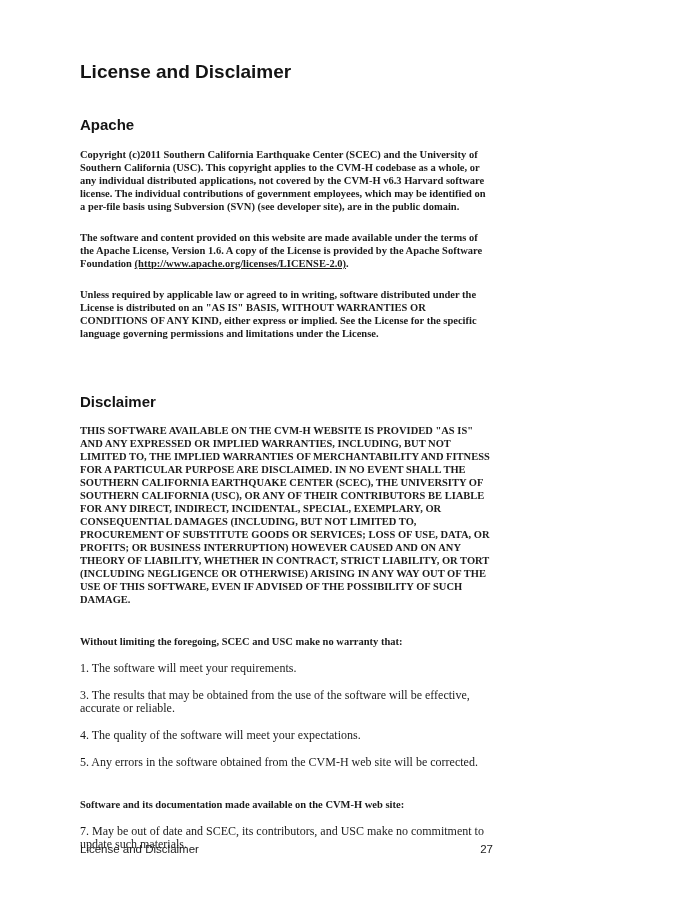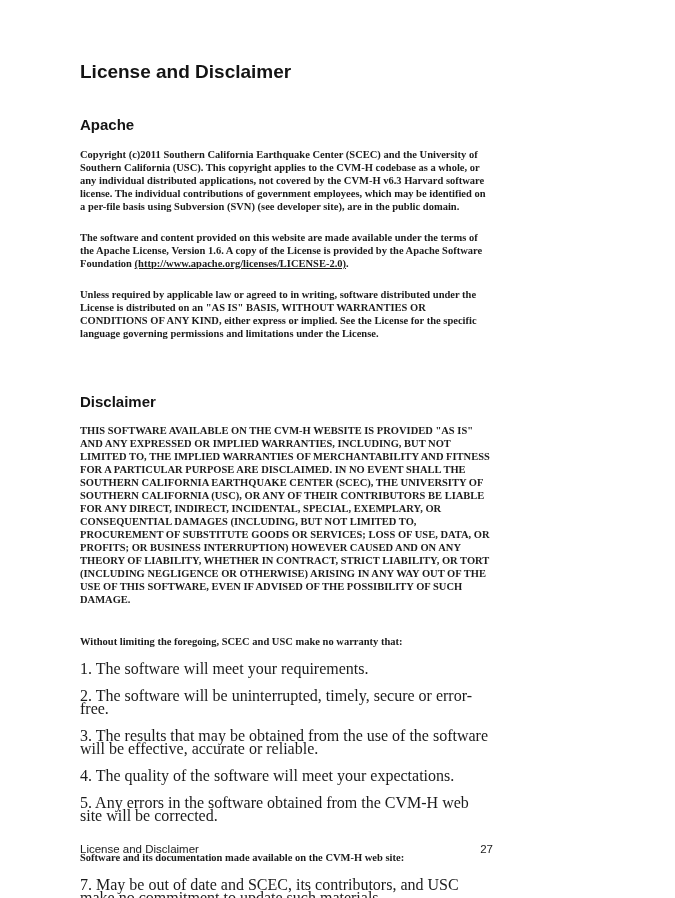--- a/index.html
+++ b/index.html
@@ -42,21 +42,21 @@
     font-size: 10.5px;
     line-height: 13px;
     margin: 18px 0 0 0;
     text-align: left;
     font-weight: bold;
   }
   .para.first-after-heading { margin-top: 14px; }
   .para.after-disclaimer-heading { margin-top: 13px; }
   .para.gap-large { margin-top: 29px; }
   .list-item {
-    font-size: 16px;
+    font-size: 12px;
     line-height: 13px;
     margin: 14px 0 0 0;
   }
   .doc-link {
     color: #1b1b1b;
     text-decoration: underline;
     cursor: pointer;
     text-align: center;
   }
   .footer {
@@ -88,21 +88,20 @@
 
     <p class="para">Unless required by applicable law or agreed to in writing, software distributed under the License is distributed on an "AS IS" BASIS, WITHOUT WARRANTIES OR CONDITIONS OF ANY KIND, either express or implied. See the License for the specific language governing permissions and limitations under the License.</p>
 
     <h2 class="section-heading h2-disclaimer">Disclaimer</h2>
 
     <p class="para after-disclaimer-heading">THIS SOFTWARE AVAILABLE ON THE CVM-H WEBSITE IS PROVIDED "AS IS" AND ANY EXPRESSED OR IMPLIED WARRANTIES, INCLUDING, BUT NOT LIMITED TO, THE IMPLIED WARRANTIES OF MERCHANTABILITY AND FITNESS FOR A PARTICULAR PURPOSE ARE DISCLAIMED. IN NO EVENT SHALL THE SOUTHERN CALIFORNIA EARTHQUAKE CENTER (SCEC), THE UNIVERSITY OF SOUTHERN CALIFORNIA (USC), OR ANY OF THEIR CONTRIBUTORS BE LIABLE FOR ANY DIRECT, INDIRECT, INCIDENTAL, SPECIAL, EXEMPLARY, OR CONSEQUENTIAL DAMAGES (INCLUDING, BUT NOT LIMITED TO, PROCUREMENT OF SUBSTITUTE GOODS OR SERVICES; LOSS OF USE, DATA, OR PROFITS; OR BUSINESS INTERRUPTION) HOWEVER CAUSED AND ON ANY THEORY OF LIABILITY, WHETHER IN CONTRACT, STRICT LIABILITY, OR TORT (INCLUDING NEGLIGENCE OR OTHERWISE) ARISING IN ANY WAY OUT OF THE USE OF THIS SOFTWARE, EVEN IF ADVISED OF THE POSSIBILITY OF SUCH DAMAGE.</p>
 
     <p class="para gap-large">Without limiting the foregoing, SCEC and USC make no warranty that:</p>
 
     <p class="list-item">1. The software will meet your requirements.</p>
-    <p class="list-item">2. The software will be uninterrupted, timely, secure or error-free.</p>
     <p class="list-item">3. The results that may be obtained from the use of the software will be effective, accurate or reliable.</p>
     <p class="list-item">4. The quality of the software will meet your expectations.</p>
     <p class="list-item">5. Any errors in the software obtained from the CVM-H web site will be corrected.</p>
 
     <p class="para gap-large">Software and its documentation made available on the CVM-H web site:</p>
 
     <p class="list-item">7. May be out of date and SCEC, its contributors, and USC make no commitment to update such materials.</p>
 
   </div>
 

